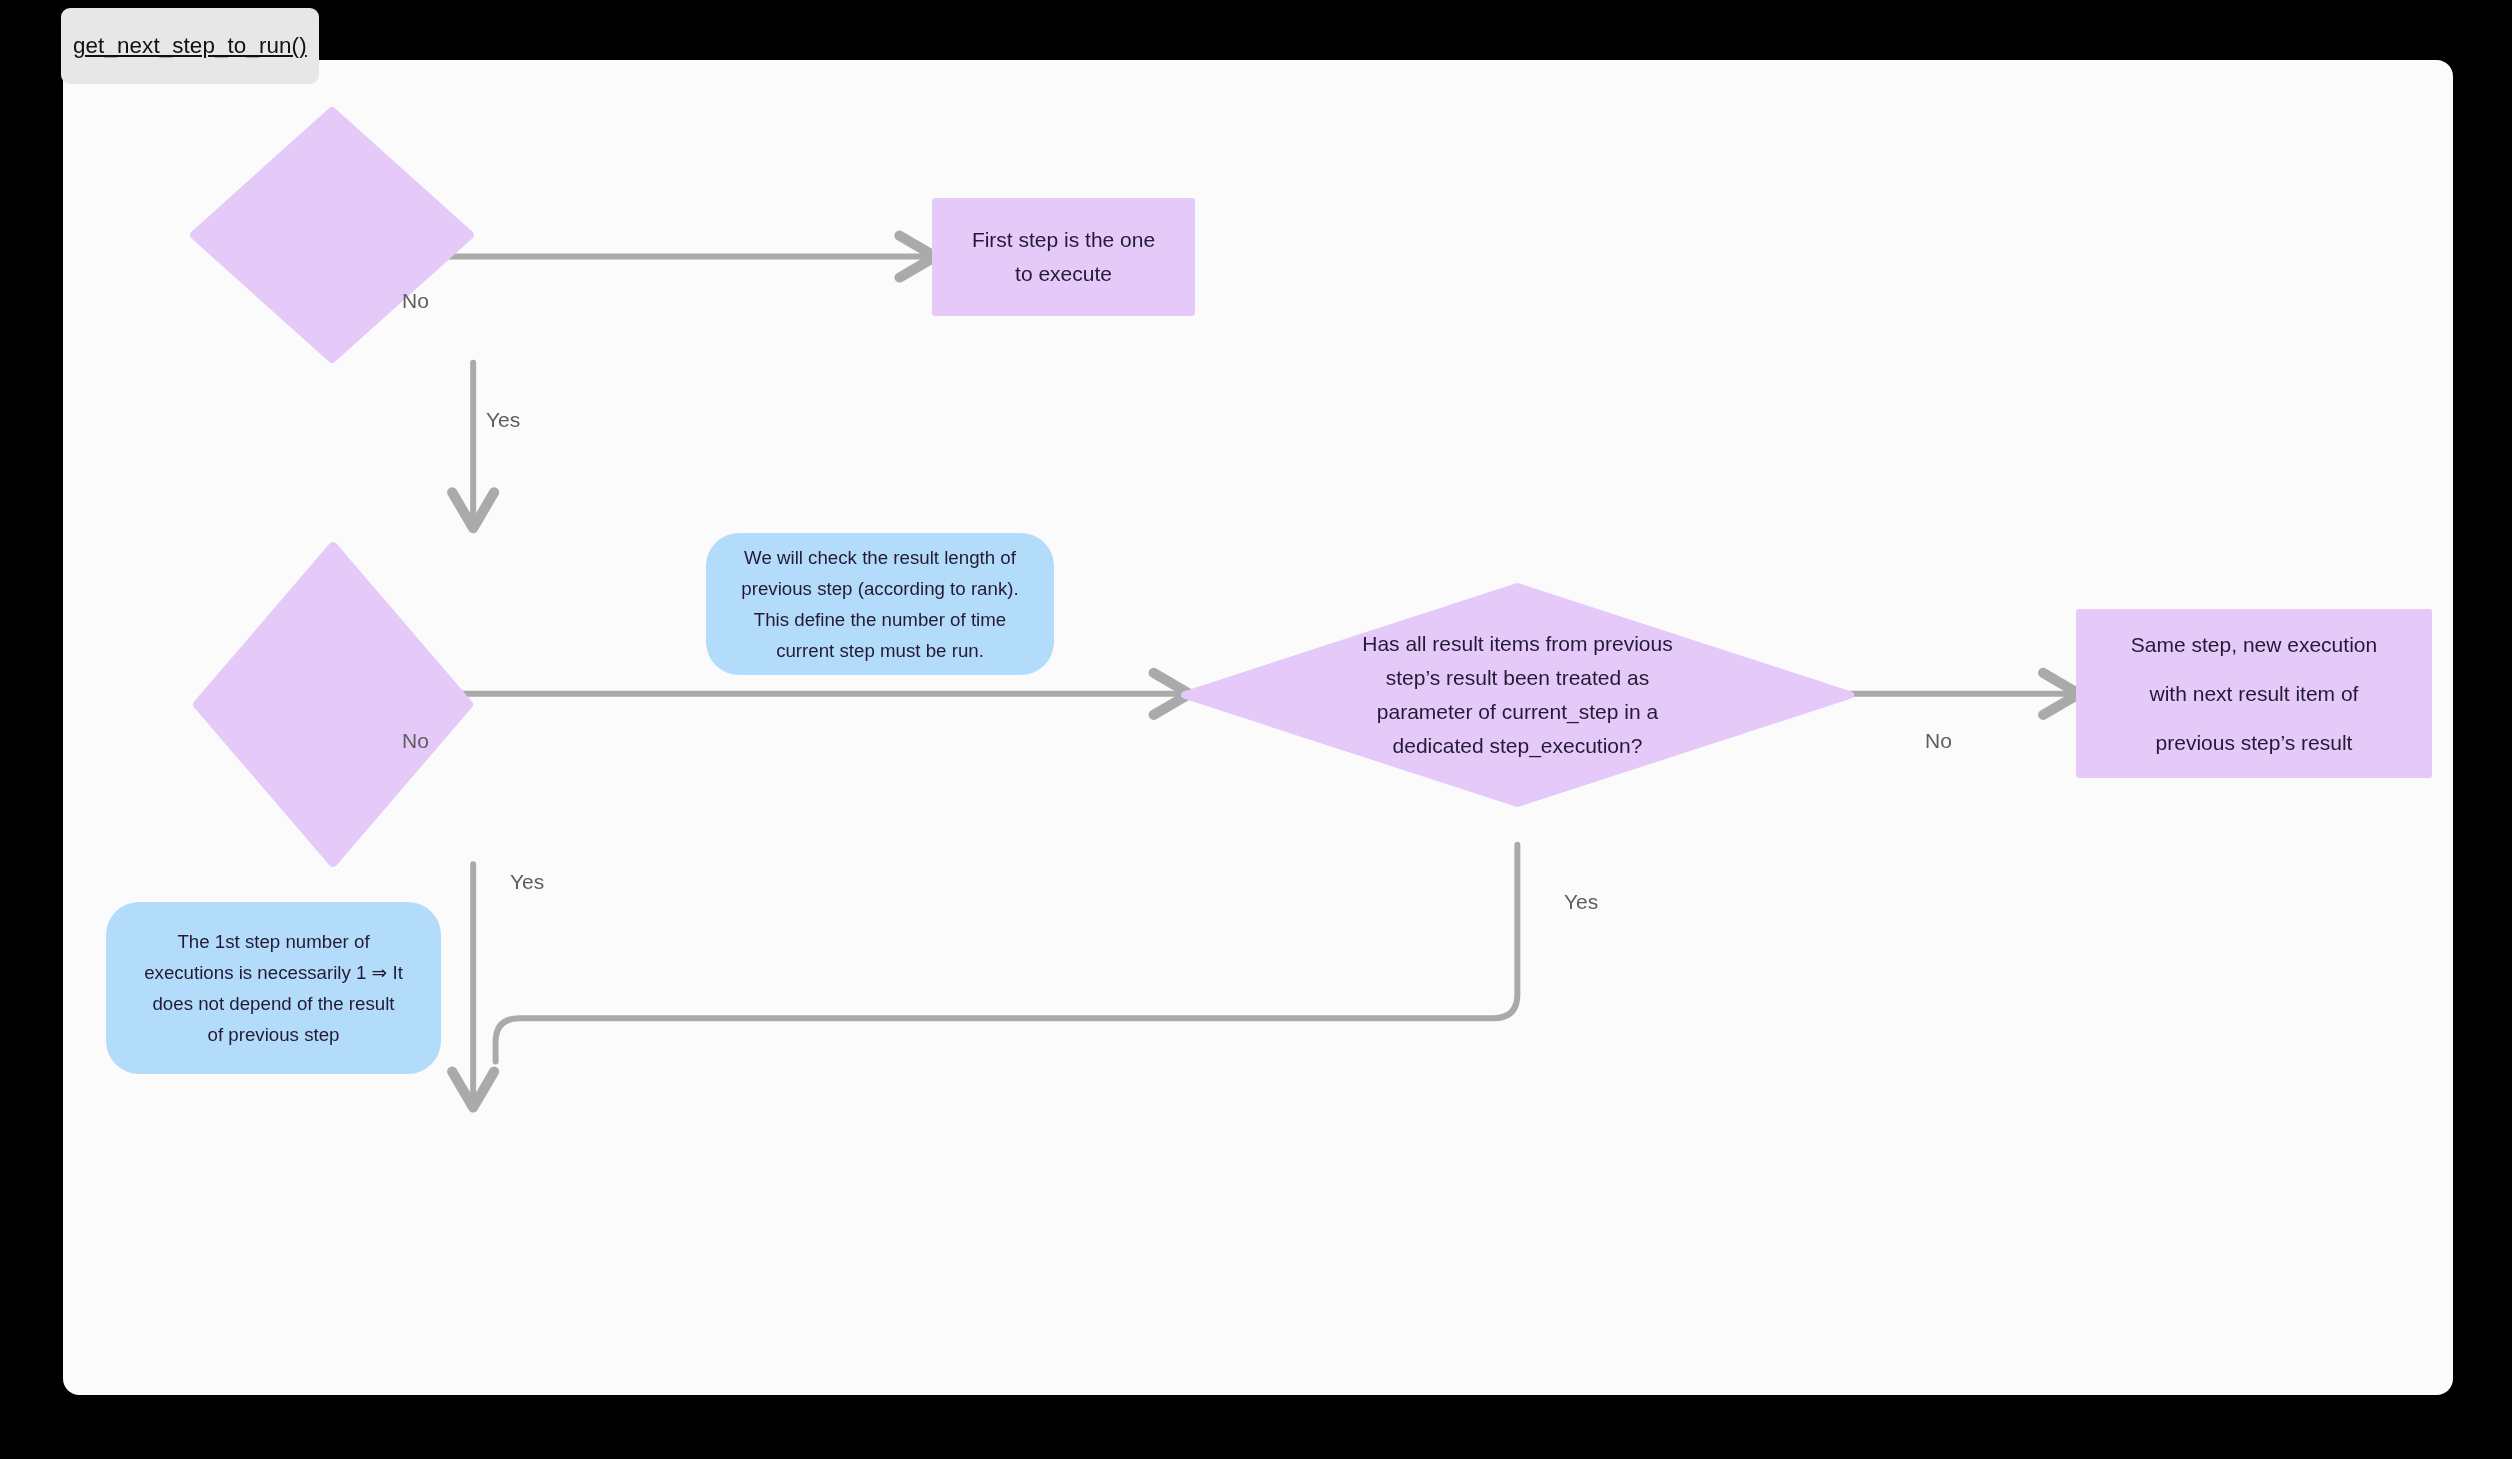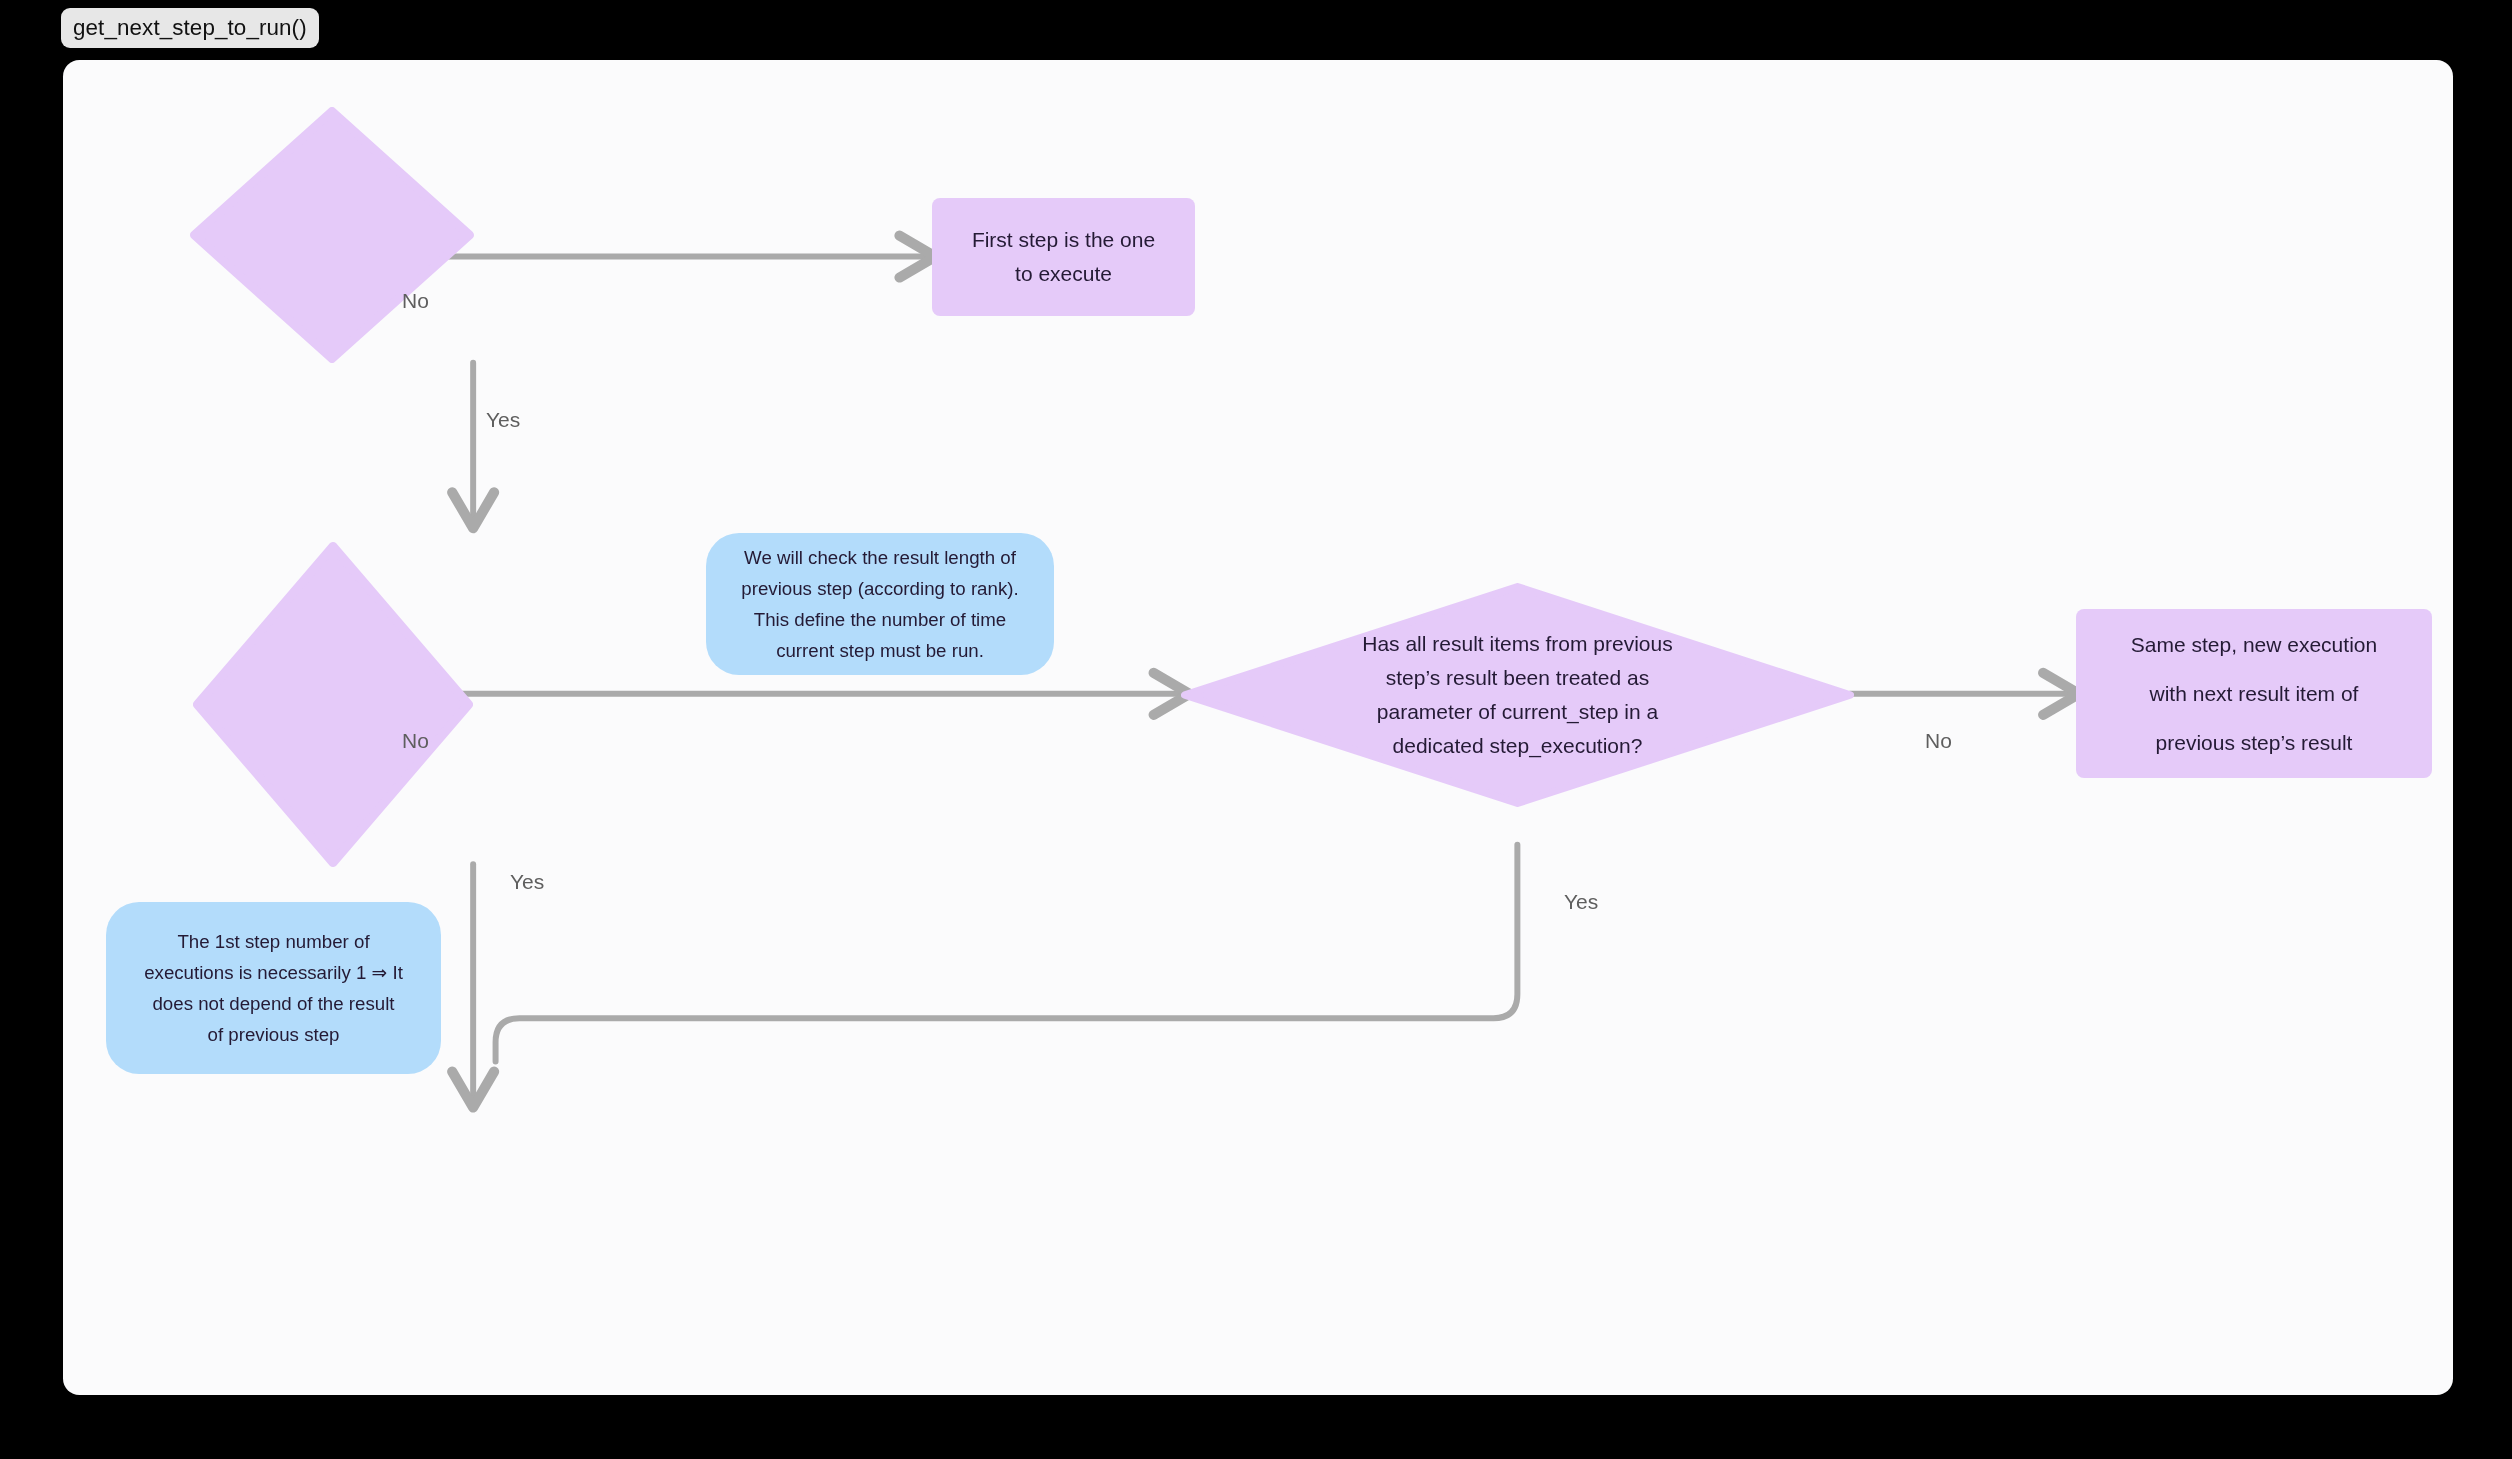--- a/index.html
+++ b/index.html
@@ -20,30 +20,31 @@
     height: 1459px;
     background: #000000;
   }
 
   
   #title-tag {
     position: absolute;
     left: 61px;
     top: 8.2px;
     height: 40px;
-    padding: 0 12px;
+    padding: 18px 12px;
     display: flex;
     align-items: center;
     background: #e7e7e7;
     border-radius: 9px;
     font-size: 22.4px;
     color: #111111;
     letter-spacing: 0.1px;
     white-space: nowrap;
     z-index: 5;
+    text-decoration: underline;
   }
 
   
   #canvas {
     position: absolute;
     left: 63px;
     top: 60px;
     width: 2390px;
     height: 1335px;
     background: #fbfbfc;
@@ -67,21 +68,21 @@
     box-sizing: border-box;
     display: flex;
     align-items: center;
     justify-content: center;
     text-align: center;
     color: #241a35;
   }
 
   .box {
     background: #e5caf9;
-    border-radius: 8px;
+    border-radius: 3px;
   }
 
   .bubble {
     background: #b3dcfb;
     border-radius: 33px;
   }
 
   .diamond-wrap {
     position: absolute;
   }

